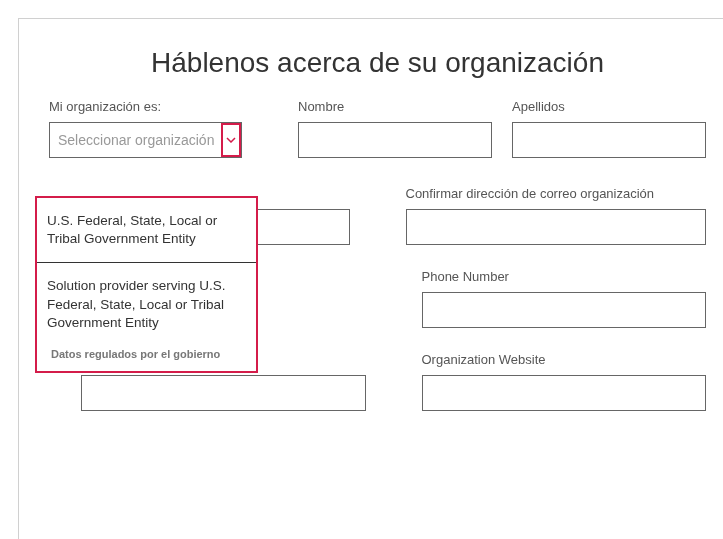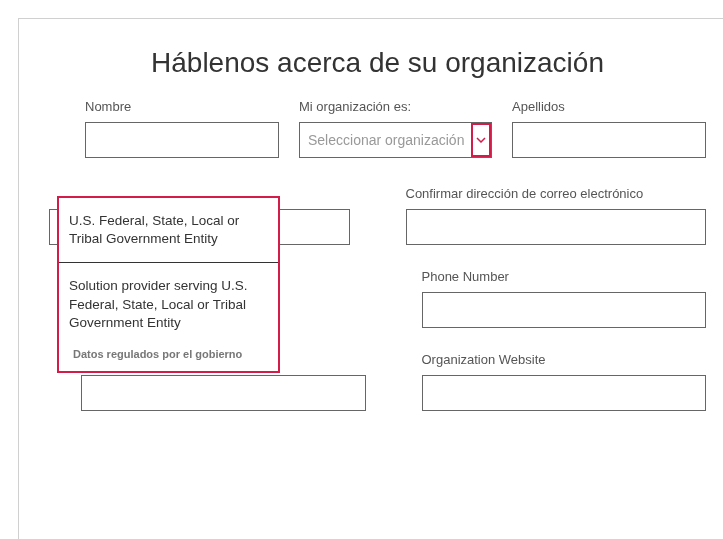--- a/index.html
+++ b/index.html
@@ -80,21 +80,21 @@
       display: flex;
       align-items: center;
       justify-content: center;
       color: #d41c4a;
       font-size: 12px;
       flex-shrink: 0;
     }
     .dropdown {
       position: absolute;
       top: 177px;
-      left: 38px;
+      left: 16px;
       width: 223px;
       background: #ffffff;
       border: 2px solid #d41c4a;
       z-index: 10;
     }
     .dropdown-item {
       padding: 14px 10px;
       font-size: 13.5px;
       color: #333333;
       line-height: 1.35;
@@ -138,47 +138,47 @@
   </style>
 </head>
 <body>
 
 <div class="container">
   <h1 class="page-title">Háblenos acerca de su organización</h1>
 
   <div class="form-area">
 
     <div class="form-row">
-      <div class="field-group col-name" style="margin-left:36px;">
-        <label class="field-label">Nombre</label>
-        <input class="field-input" type="text" style="">
-      </div>
       <div class="field-group col-org">
         <label class="field-label">Mi organización es:</label>
         <div class="select-box">
           <span class="select-placeholder">Seleccionar organización</span>
           <span class="select-chevron">
             <svg width="10" height="6" viewBox="0 0 10 6">
                 <path d="M1 1 L5 5 L9 1" stroke="#d41c4a" stroke-width="1.5" fill="none"></path>
               </svg>
           </span>
         </div>
       </div>
+      <div class="field-group col-name" style="margin-left:36px;">
+        <label class="field-label">Nombre</label>
+        <input class="field-input" type="text" style="">
+      </div>
       <div class="field-group col-last">
         <label class="field-label">Apellidos</label>
         <input class="field-input" type="text" style="">
       </div>
     </div>
 
     <div class="form-row row2">
       <div class="field-group col-email-left">
         <input class="field-input" type="text" style="">
       </div>
       <div class="field-group col-email-right" style="margin-left:36px;">
-        <label class="field-label">Confirmar dirección de correo electrónico</label>
+        <label class="field-label">Confirmar dirección de correo organización</label>
         <input class="field-input" type="text" style="">
       </div>
     </div>
 
     <div class="form-row row3">
       <div class="field-group col-phone-left">
       </div>
       <div class="field-group col-phone-right" style="margin-left:36px;">
         <label class="field-label">Phone Number</label>
         <input class="field-input" type="text" style="">

